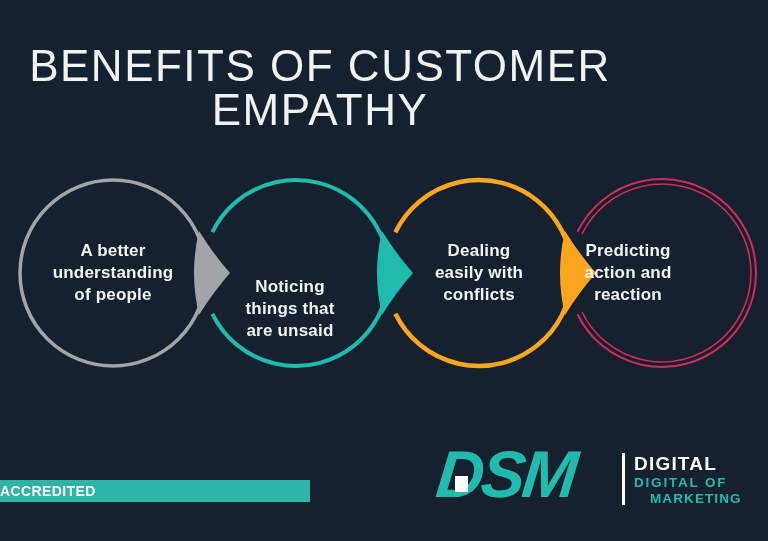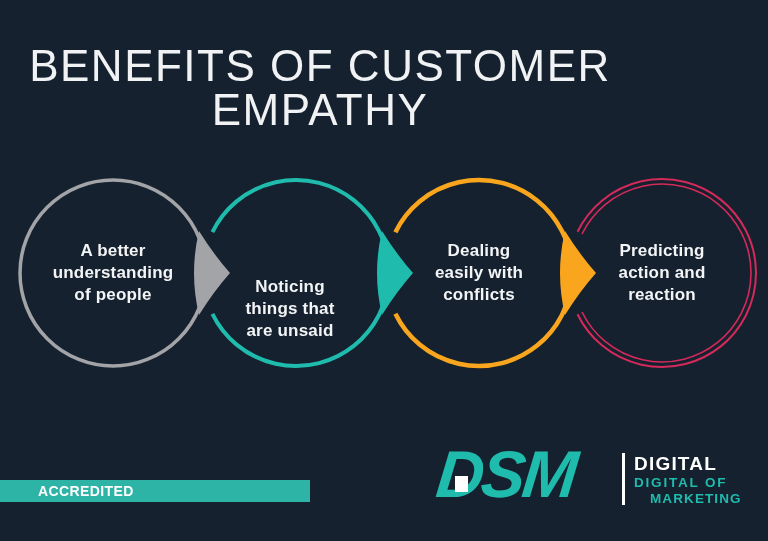--- a/index.html
+++ b/index.html
@@ -18,26 +18,26 @@
   .step-label{
     position:absolute;top:239px;height:68px;width:164px;
     display:flex;align-items:center;justify-content:center;
     text-align:center;color:#f2f4f6;
     font-size:17px;line-height:22px;font-weight:bold;
     white-space:pre-line;letter-spacing:0.2px;
   }
   .step-label.s1{left:31px;}
   .step-label.s2{left:208px;margin-top:36px;}
   .step-label.s3{left:397px;}
-  .step-label.s4{left:580px;}
+  .step-label.s4{left:546px;}
 
   .badge{
     position:absolute;left:0;top:480px;width:310px;height:22px;
     background:#2eb4a6;display:flex;align-items:center;
-    padding-left:38px;box-sizing:border-box;
+    box-sizing:border-box;
     font-size:14px;letter-spacing:0.4px;
   }
   .badge .hl{color:#ffffff;font-weight:bold;margin-right:6px;}
   .badge .rest{color:#15212e;font-weight:600;}
 
   .logo{position:absolute;left:437px;top:449px;width:300px;height:62px;}
   .logo-mono{
     position:absolute;left:0;top:-6px;
     color:#1fbbad;font-weight:bold;font-style:italic;
     font-size:66px;line-height:62px;letter-spacing:-3px;

